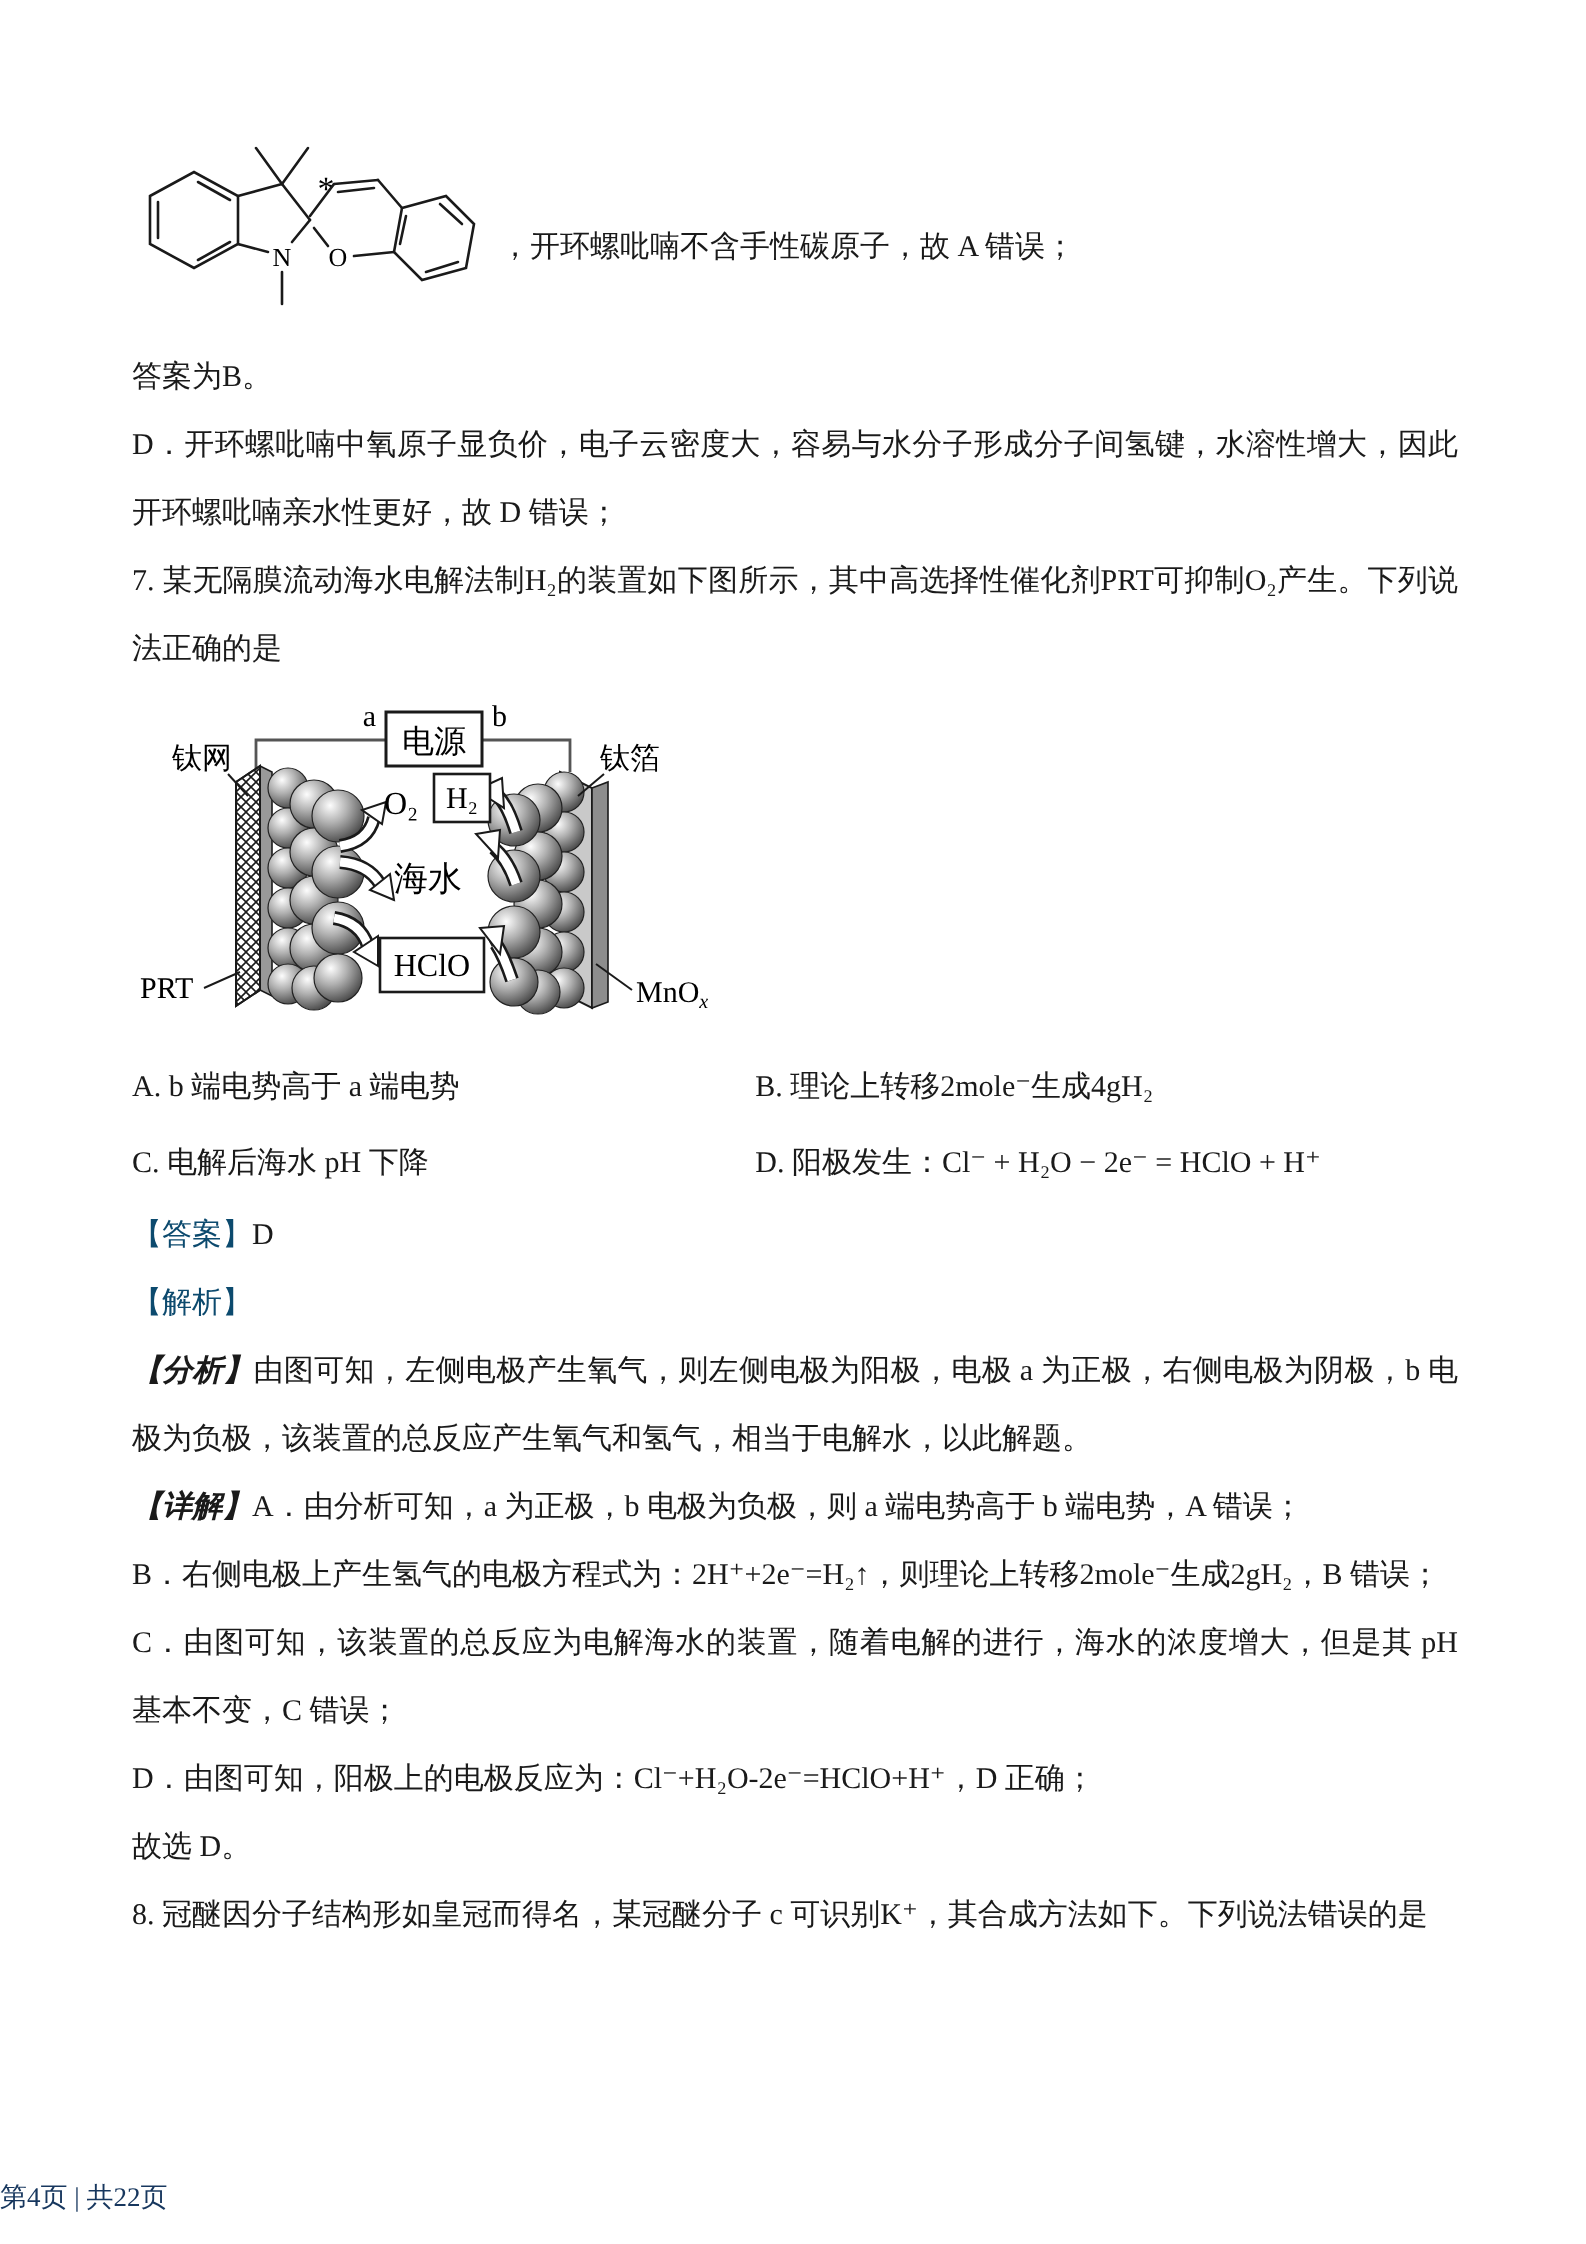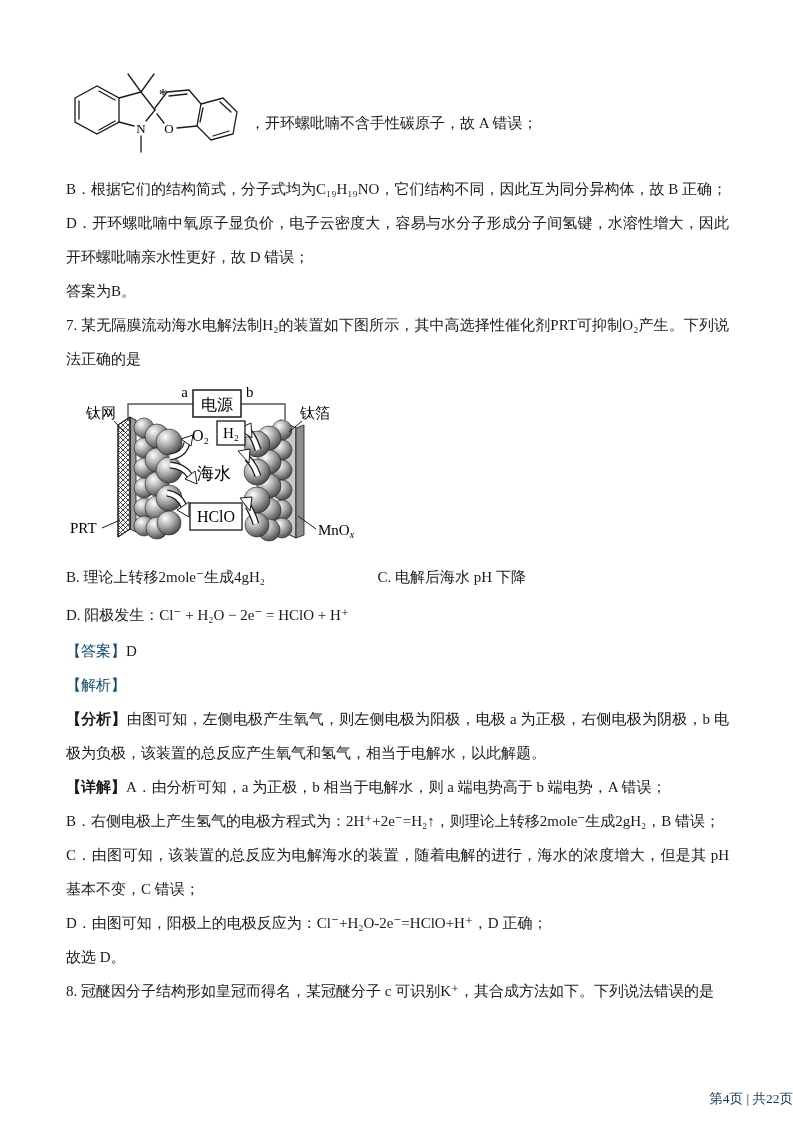--- a/index.html
+++ b/index.html
@@ -30,25 +30,25 @@
   .mol-row .tail{font-size:15px;margin-top:26px;}
   .diagram-wrap{margin:4px 0 2px 2px;}
   .opts{
     display:grid;
     grid-template-columns:47% 53%;
     row-gap:8px;
     margin:2px 0 4px 0;
   }
   .opts .opt{font-size:15px;line-height:30px;}
   .blue{color:#0c4a6e;}
-  .bold{font-weight:bold;}
+  .bold{font-weight:bold;font-style:italic;}
   .footer{
     position:absolute;
     left:0;right:0;bottom:14px;
-    text-align:right;
+    text-align:left;
     font-size:13.5px;
     color:#17375E;
   }
   svg text{font-family:"Liberation Serif","DejaVu Serif",serif;}
   .sline{stroke:#1a1a1a;stroke-width:1.3;fill:none;stroke-linecap:round;}
 </style>
 </head>
 <body>
 
 <div class="page">
@@ -84,23 +84,22 @@
       <g class="sline">
         <polygon points="135,50 157,44 171,58 167,80 145,86 131,72" fill="none"></polygon>
         <line x1="154" y1="48" x2="165" y2="58"></line>
         <line x1="163" y1="77" x2="147" y2="82"></line>
         <line x1="134" y1="68" x2="137" y2="54"></line>
       </g>
     </svg>
     <span class="tail">，开环螺吡喃不含手性碳原子，故 A 错误；</span>
   </div>
 
-  <p class="para">B．根据它们的结构简式，分子式均为C₁₉H₁₉NO，它们结构不同，因此互为同分异构体，故 B 正确；</p>
+  <p class="para">答案为B。</p>
   <p class="para">D．开环螺吡喃中氧原子显负价，电子云密度大，容易与水分子形成分子间氢键，水溶性增大，因此开环螺吡喃亲水性更好，故 D 错误；</p>
-  <p class="para">答案为B。</p>
 
   <p class="para">7. 某无隔膜流动海水电解法制H₂的装置如下图所示，其中高选择性催化剂PRT可抑制O₂产生。下列说法正确的是</p>
 
   <div class="diagram-wrap">
     <svg width="330" height="176" viewBox="0 0 330 176">
       <defs>
         <radialGradient id="sph" cx="35%" cy="30%" r="75%">
           <stop offset="0%" stop-color="#fdfdfd"></stop>
           <stop offset="45%" stop-color="#b0b0b0"></stop>
           <stop offset="100%" stop-color="#474747"></stop>
@@ -202,29 +201,30 @@
       <text x="232" y="38" font-size="15">钛箔</text>
       <line x1="234" y1="41" x2="221" y2="52" stroke="#1a1a1a" stroke-width="1"></line>
       <text x="2" y="153" font-size="15">PRT</text>
       <line x1="34" y1="148" x2="52" y2="140" stroke="#1a1a1a" stroke-width="1"></line>
       <line x1="230" y1="136" x2="248" y2="149" stroke="#1a1a1a" stroke-width="1"></line>
       <text x="250" y="155" font-size="15"><tspan>MnO</tspan><tspan font-size="10" dy="3" font-style="italic">x</tspan></text>
     </svg>
   </div>
 
   <div class="opts">
+    <div class="opt">A. b 端电势高于 a 端电势</div>
     <div class="opt">B. 理论上转移2mole⁻生成4gH₂</div>
     <div class="opt">C. 电解后海水 pH 下降</div>
     <div class="opt">D. 阳极发生：Cl⁻ + H₂O − 2e⁻ = HClO + H⁺</div>
   </div>
 
   <p class="para"><span class="blue">【答案】</span><span>D</span></p>
   <p class="para"><span class="blue">【解析】</span></p>
   <p class="para"><span class="bold">【分析】</span><span>由图可知，左侧电极产生氧气，则左侧电极为阳极，电极 a 为正极，右侧电极为阴极，b 电极为负极，该装置的总反应产生氧气和氢气，相当于电解水，以此解题。</span></p>
-  <p class="para"><span class="bold">【详解】</span><span>A．由分析可知，a 为正极，b 相当于电解水，则 a 端电势高于 b 端电势，A 错误；</span></p>
+  <p class="para"><span class="bold">【详解】</span><span>A．由分析可知，a 为正极，b 电极为负极，则 a 端电势高于 b 端电势，A 错误；</span></p>
   <p class="para">B．右侧电极上产生氢气的电极方程式为：2H⁺+2e⁻=H₂↑，则理论上转移2mole⁻生成2gH₂，B 错误；</p>
   <p class="para">C．由图可知，该装置的总反应为电解海水的装置，随着电解的进行，海水的浓度增大，但是其 pH 基本不变，C 错误；</p>
   <p class="para">D．由图可知，阳极上的电极反应为：Cl⁻+H₂O-2e⁻=HClO+H⁺，D 正确；</p>
   <p class="para">故选 D。</p>
 
   <p class="para">8. 冠醚因分子结构形如皇冠而得名，某冠醚分子 c 可识别K⁺，其合成方法如下。下列说法错误的是</p>
 
   <div class="footer">第4页 | 共22页</div>
 
 </div>

